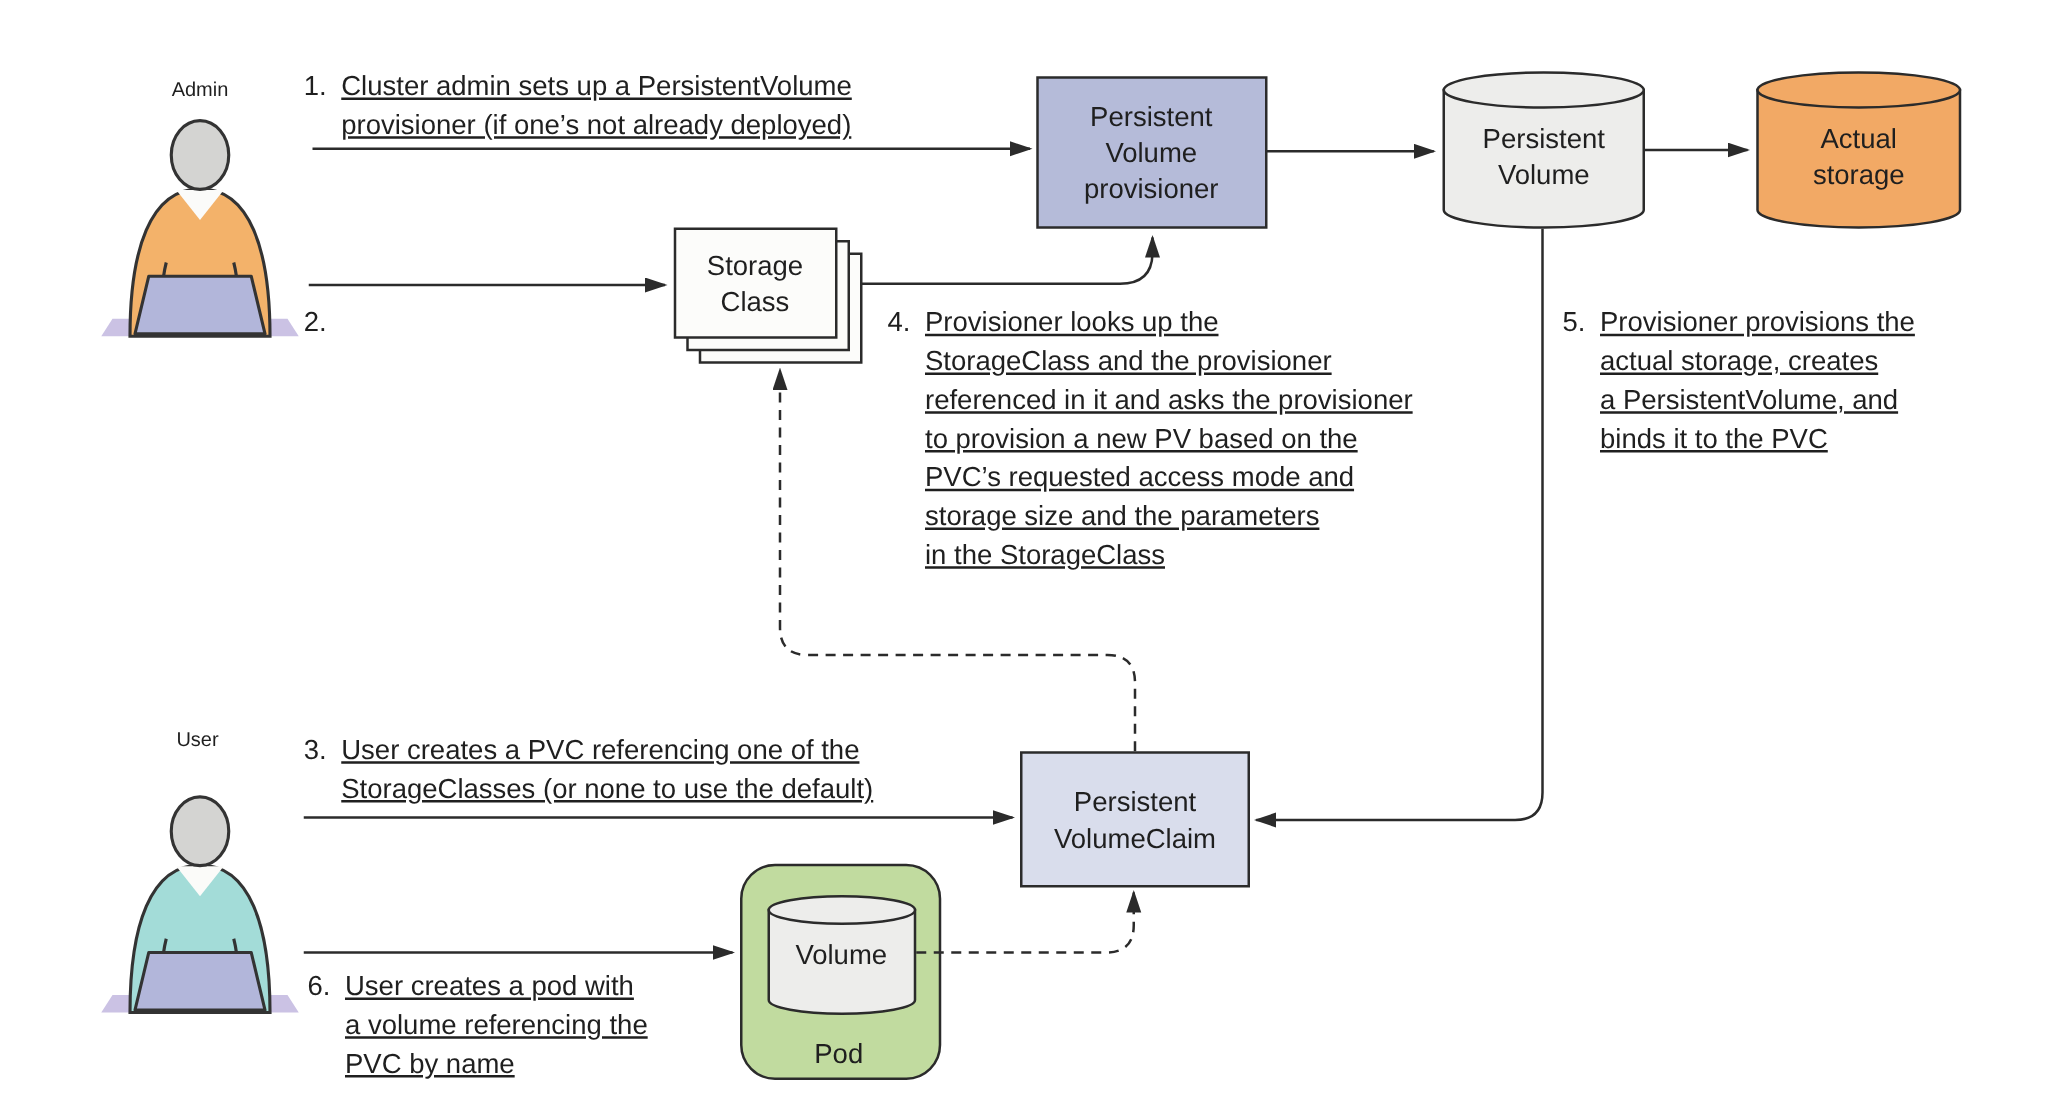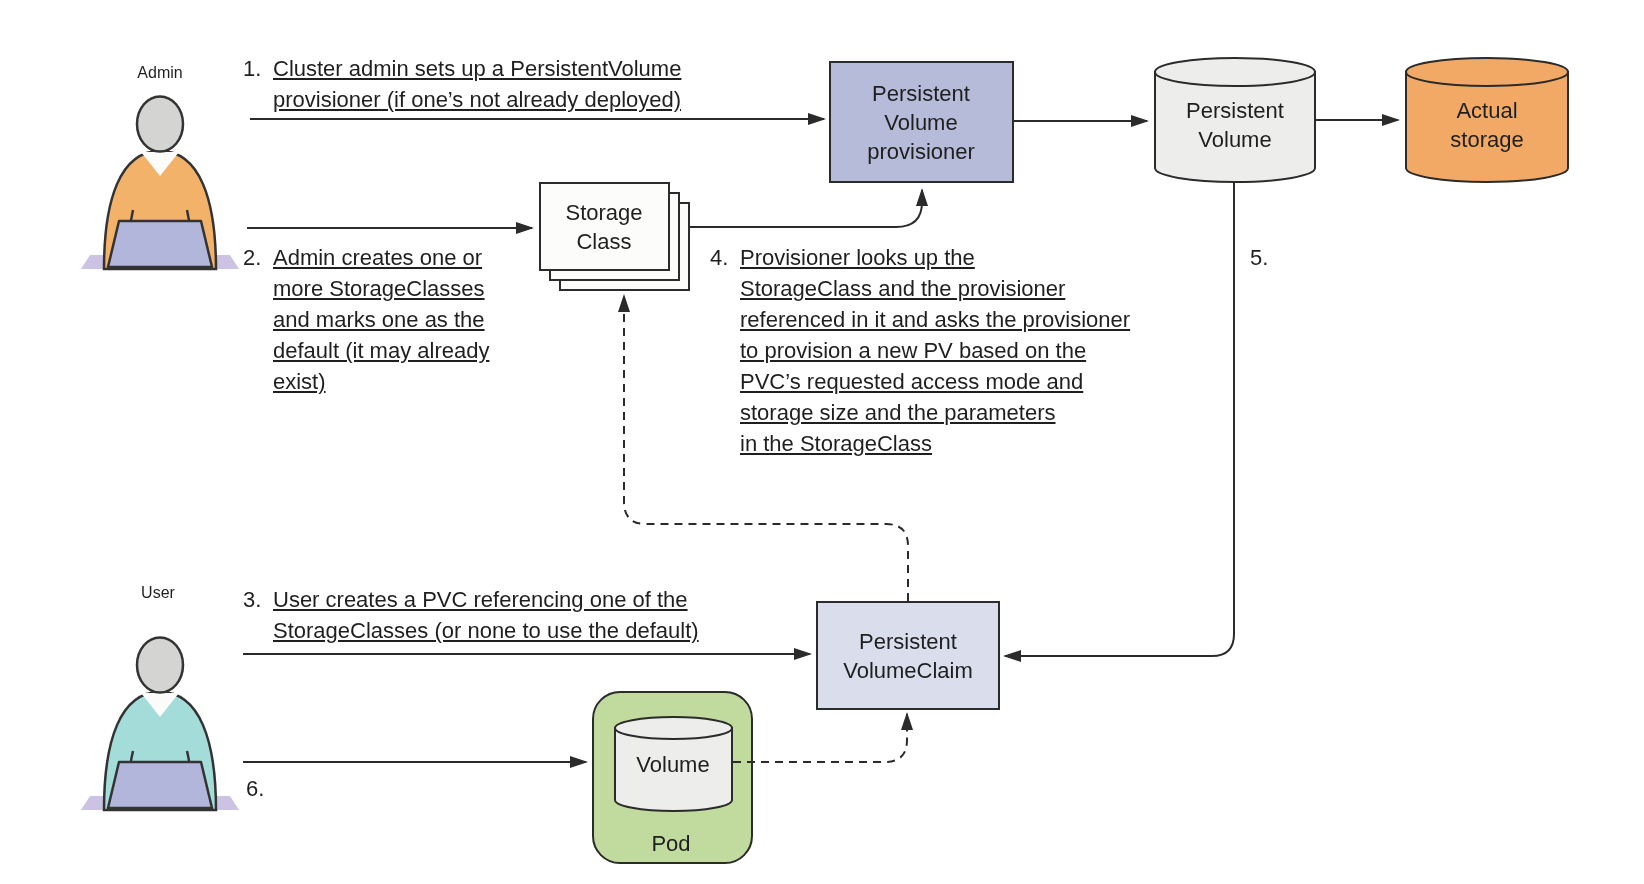--- a/index.html
+++ b/index.html
@@ -112,42 +112,44 @@
     <div class="node-label" style="left:673px;top:764px;">Volume</div>
     <div class="node-label" style="left:671px;top:843px;text-align:right;">Pod</div>
 
     <div class="step" style="left:243px;top:53px;">
       <span class="num">1.</span>
       <span class="txt">Cluster admin sets up a PersistentVolume
 provisioner (if one’s not already deployed)</span>
     </div>
     <div class="step" style="left:243px;top:242px;">
       <span class="num">2.</span>
-      <span class="txt">Admin creates one or
-more StorageClasses
-and marks one as the
-default (it may already
-exist)</span>
     </div>
     <div class="step" style="left:243px;top:584px;">
       <span class="num">3.</span>
       <span class="txt">User creates a PVC referencing one of the
 StorageClasses (or none to use the default)</span>
     </div>
     <div class="step" style="left:710px;top:242px;">
       <span class="num">4.</span>
       <span class="txt">Provisioner looks up the
 StorageClass and the provisioner
 referenced in it and asks the provisioner
 to provision a new PV based on the
 PVC’s requested access mode and
 storage size and the parameters
 in the StorageClass</span>
     </div>
     <div class="step" style="left:1250px;top:242px;">
       <span class="num">5.</span>
+      <span class="txt">Provisioner provisions the
+actual storage, creates
+a PersistentVolume, and
+binds it to the PVC</span>
     </div>
     <div class="step" style="left:246px;top:773px;">
       <span class="num">6.</span>
+      <span class="txt">User creates a pod with
+a volume referencing the
+PVC by name</span>
     </div>
 
   </div>
 </div>
 
 </body></html>

